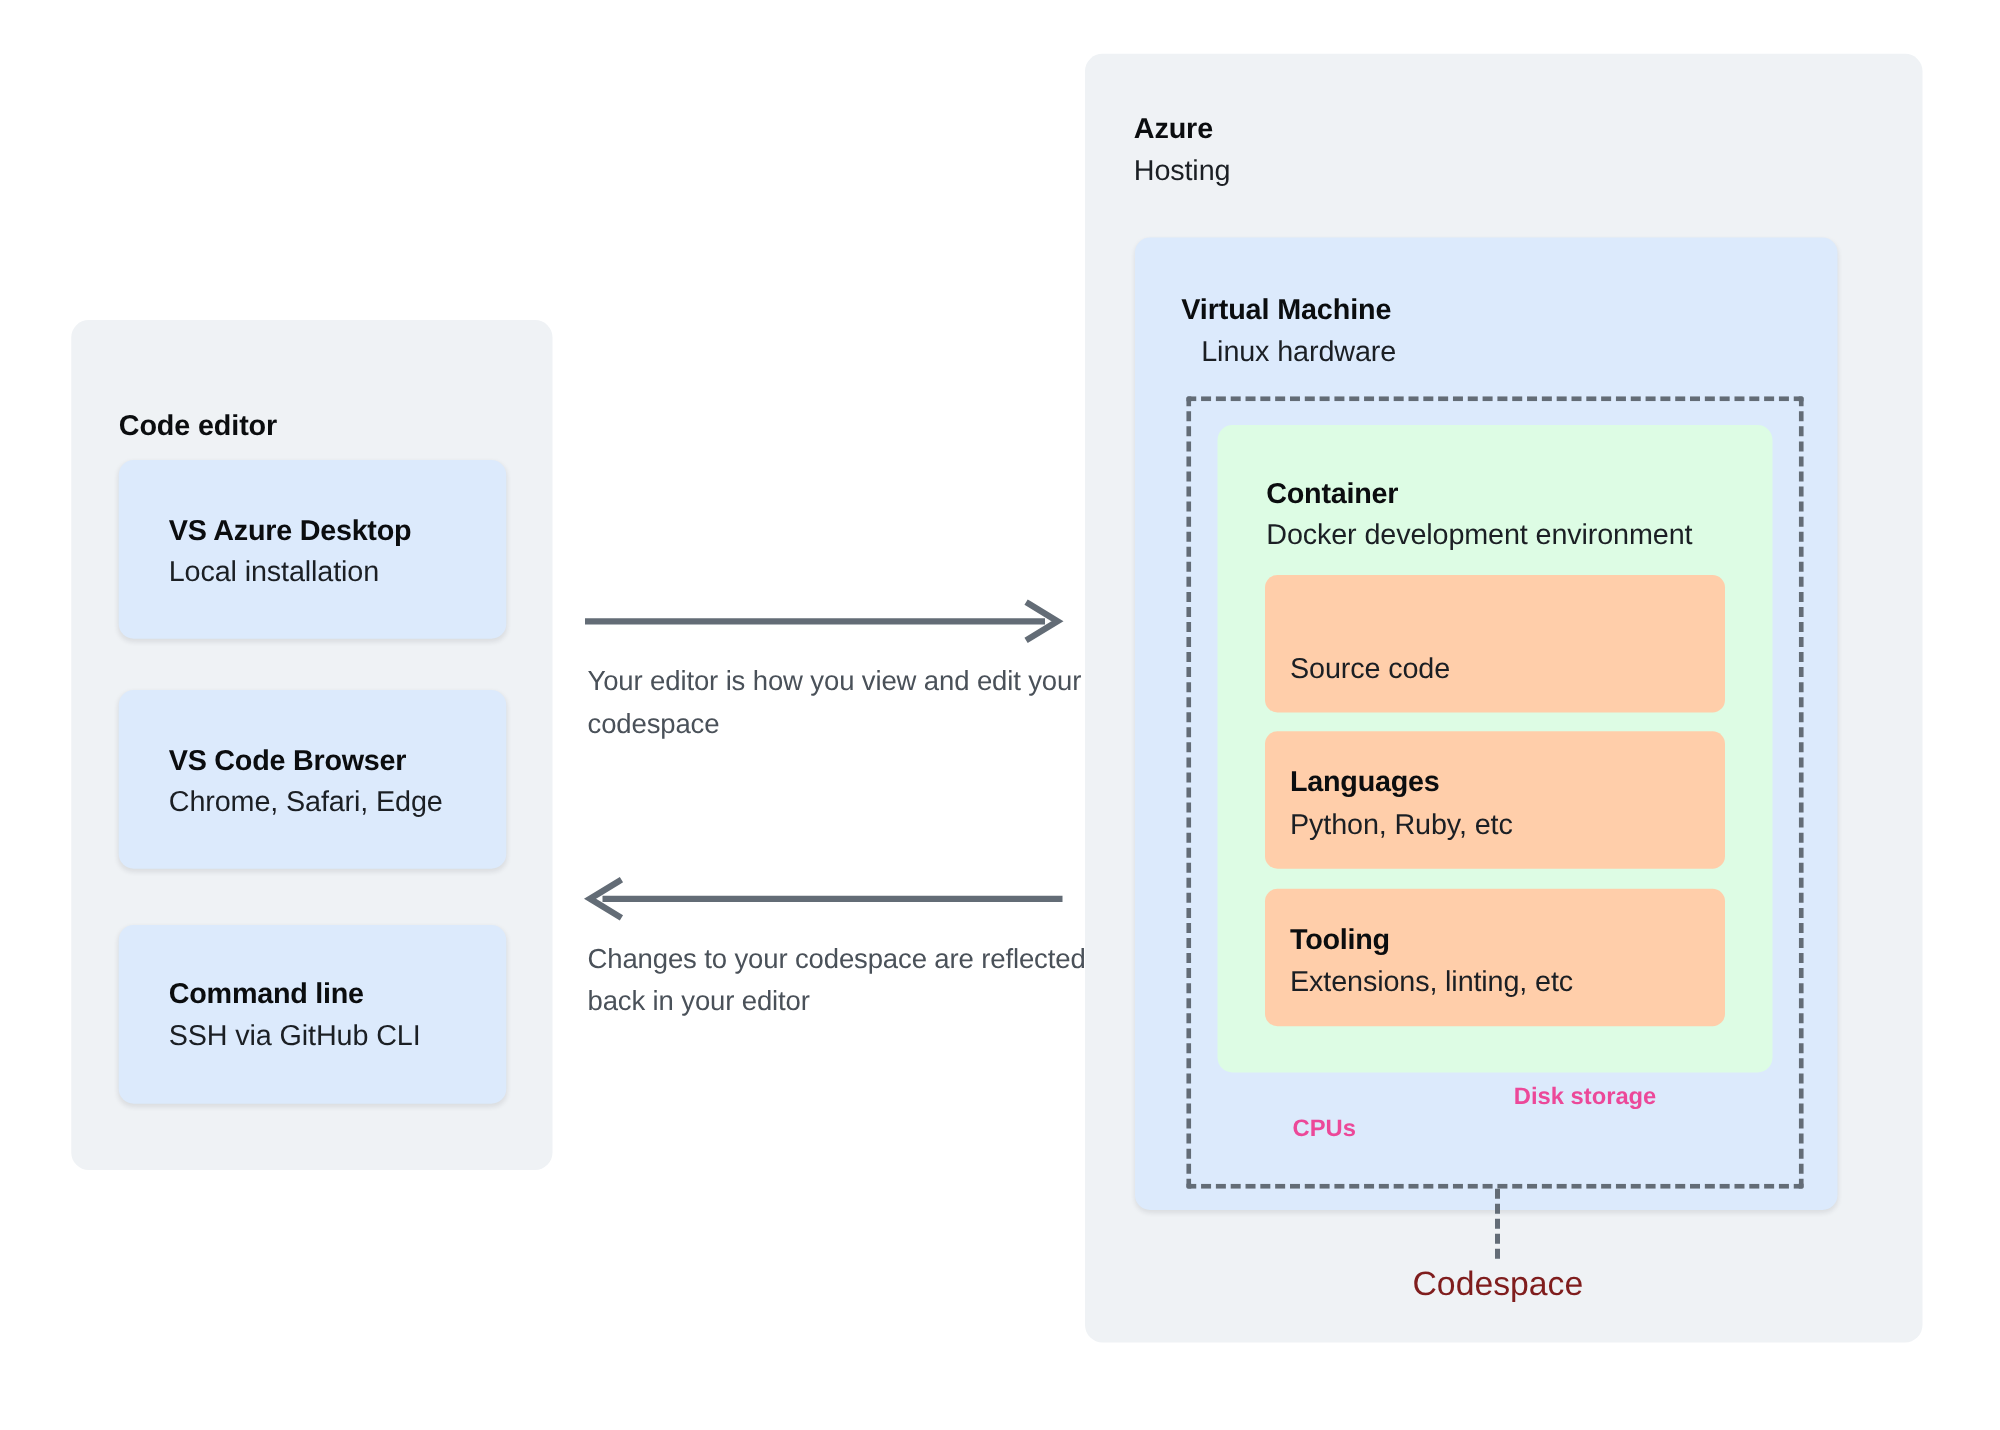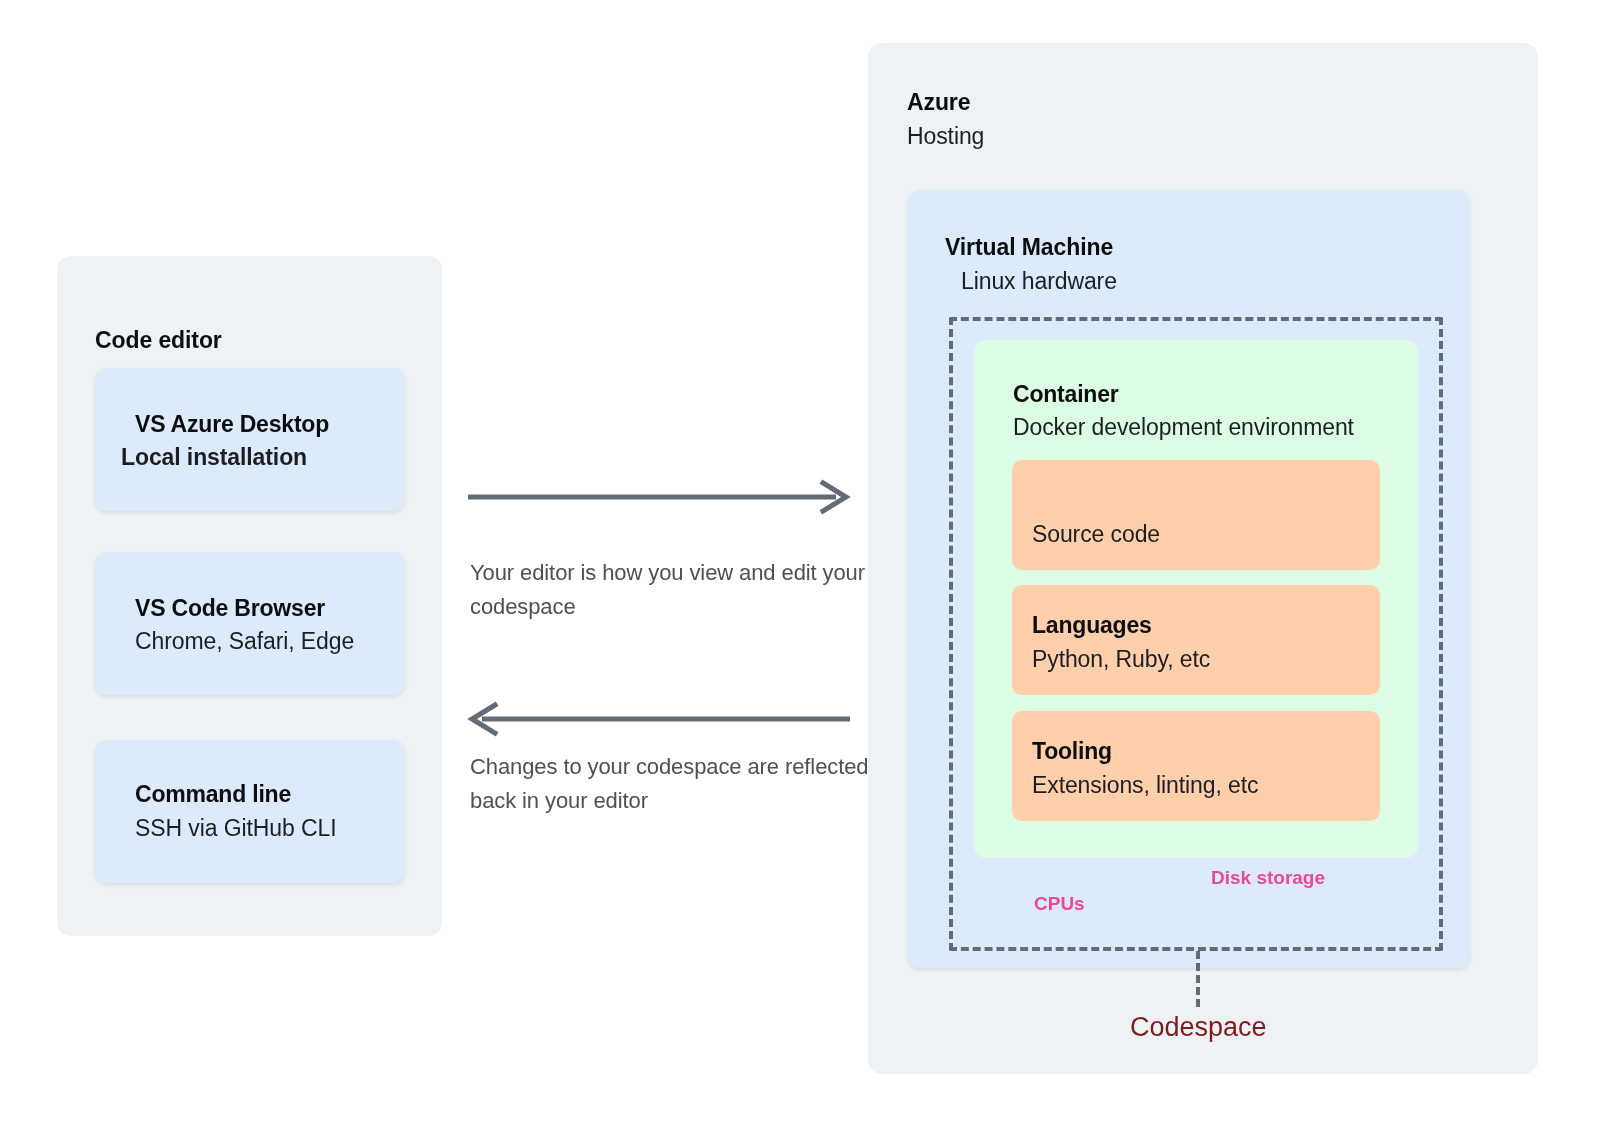--- a/index.html
+++ b/index.html
@@ -119,36 +119,36 @@
 <body>
 
 <div class="stage">
 
   <div class="panel-gray" style="left:57px; top:256px; width:385px; height:680px;"></div>
 
   <div class="h-section" style="left:95px; top:299px;margin-top:28px;">Code editor</div>
 
   <div class="card-blue" style="left:95px; top:368px; width:310px; height:143px;"></div>
   <div class="h-card" style="left:135px; top:411px;">VS Azure Desktop</div>
-  <div class="sub-card" style="left:121px; top:444px;font-weight:bold;">Local installation</div>
+  <div class="sub-card" style="left:135px; top:444px;">Local installation</div>
 
   <div class="card-blue" style="left:95px; top:552px; width:310px; height:143px;"></div>
   <div class="h-card" style="left:135px; top:595px;">VS Code Browser</div>
   <div class="sub-card" style="left:135px; top:628px;text-align:center;">Chrome, Safari, Edge</div>
 
   <div class="card-blue" style="left:95px; top:740px; width:310px; height:143px;"></div>
   <div class="h-card" style="left:135px; top:781px;">Command line</div>
   <div class="sub-card" style="left:135px; top:815px;">SSH via GitHub CLI</div>
 
   <svg class="arrow-svg" style="left:468px; top:478px; width:382px; height:38px;" viewBox="0 0 382 38">
     <line x1="0" y1="19" x2="368" y2="19" stroke="#636c76" stroke-width="5"></line>
     <polyline points="355,5 378,19 355,33" fill="none" stroke="#636c76" stroke-width="5" stroke-linecap="square" stroke-linejoin="miter"></polyline>
   </svg>
 
-  <div class="caption" style="left:470px; top:556px;">Your editor is how you view and edit your codespace</div>
+  <div class="caption" style="left:470px; top:528px;">Your editor is how you view and edit your codespace</div>
 
   <svg class="arrow-svg" style="left:466px; top:700px; width:384px; height:38px;" viewBox="0 0 384 38">
     <line x1="16" y1="19" x2="384" y2="19" stroke="#636c76" stroke-width="5"></line>
     <polyline points="29,5 6,19 29,33" fill="none" stroke="#636c76" stroke-width="5" stroke-linecap="square" stroke-linejoin="miter"></polyline>
   </svg>
 
   <div class="caption" style="left:470px; top:750px;">Changes to your codespace are reflected back in your editor</div>
 
   <div class="panel-gray" style="left:868px; top:43px; width:670px; height:1031px;"></div>
 

